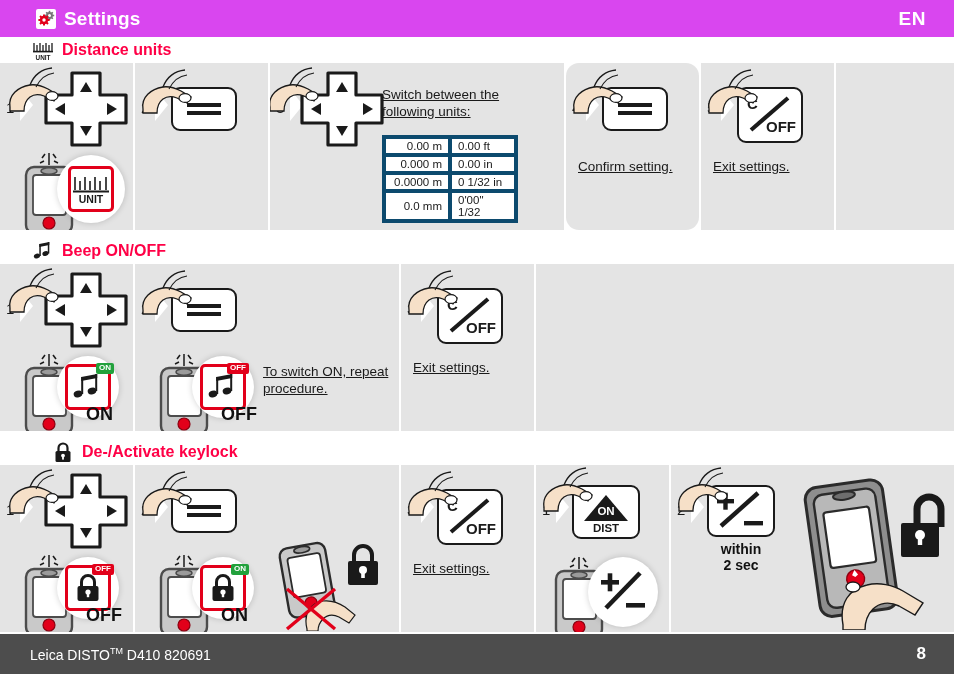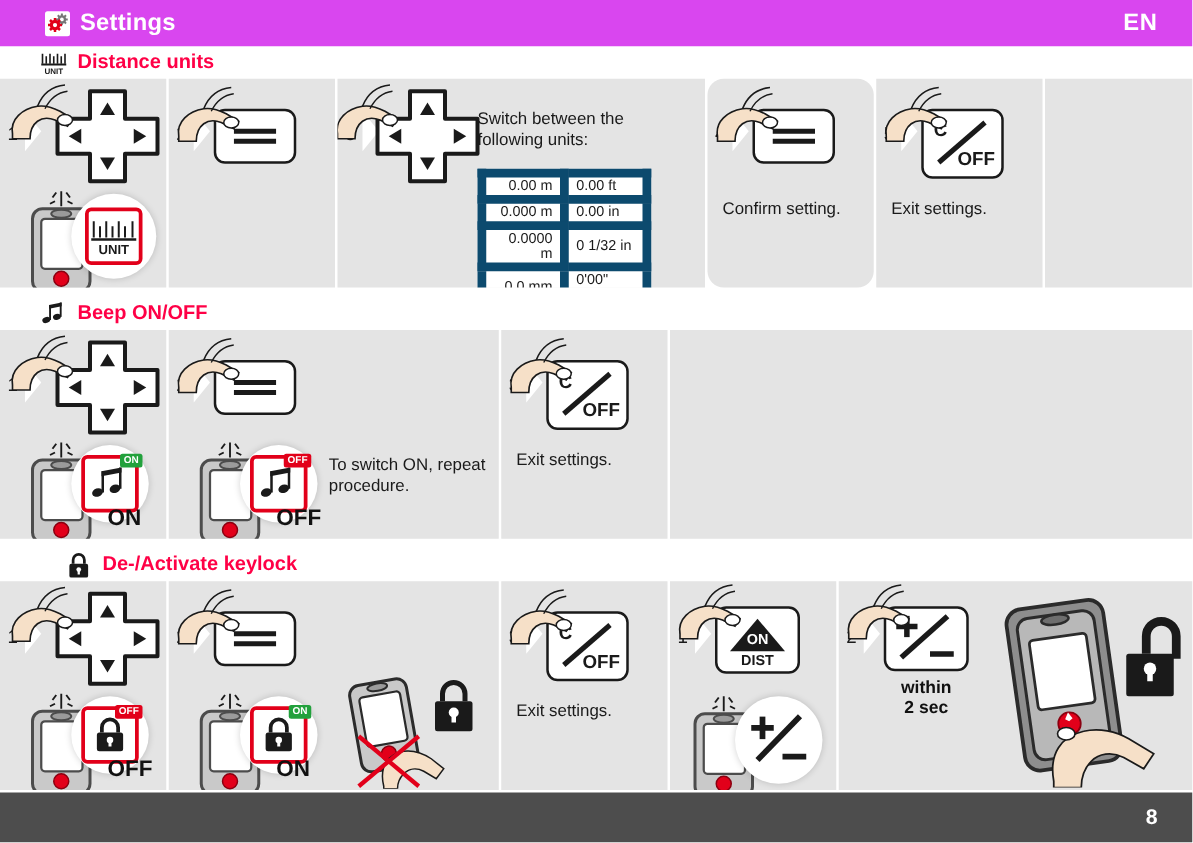--- a/index.html
+++ b/index.html
@@ -99,29 +99,30 @@
   .tag-off { background:#e2001a; }
 
   .state-label {
     position:absolute; font-weight:bold; font-size:18px; color:#111;
   }
 
   
   .copy {
     position:absolute; font-size:13.5px; color:#1a1a1a; line-height:1.25;
     font-family:"Liberation Sans", sans-serif;
+    text-decoration:underline;
   }
 
   
   .units-table {
     position:absolute; border-collapse:collapse;
     font-size:11.5px; color:#1a1a1a; background:#fff;
   }
   .units-table td {
-    border:7px solid #0c4a6e; padding:1px 6px; height:18px; background:#fff;
+    border:4px solid #0c4a6e; padding:1px 6px; height:18px; background:#fff;
   }
   .units-table td.c1 { text-align:right; width:66px; }
   .units-table td.c2 { text-align:left; width:66px; }
 
   
   .within {
     position:absolute; text-align:center; font-weight:bold; font-size:14px;
     color:#111; line-height:1.15;
   }
 
@@ -772,14 +773,17 @@
           <rect x="0" y="30" width="38" height="34" rx="2" fill="#1a1a1a"></rect>
           <circle cx="19" cy="42" r="5" fill="#fff"></circle>
           <rect x="16.8" y="42" width="4.4" height="10" fill="#fff"></rect>
         </g>
       </svg>
     </div>
   </div>
 </div>
 
 <div class="footer">
+  <div class="footer-text">
+    <span>Leica DISTO</span><sup>TM</sup><span> D410 820691</span>
+  </div>
   <div class="footer-page">8</div>
 </div>
 
 </body></html>

